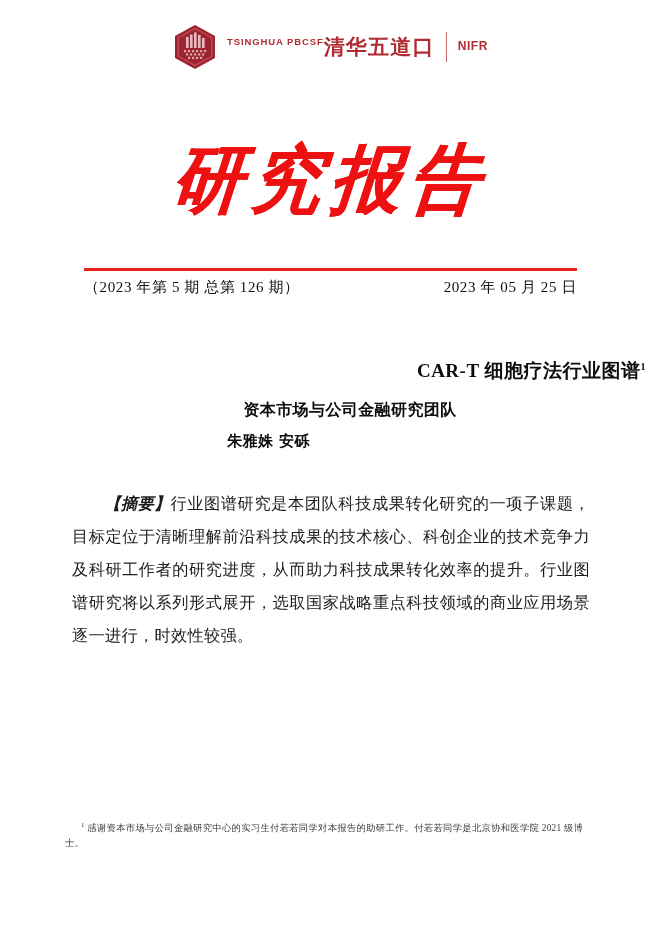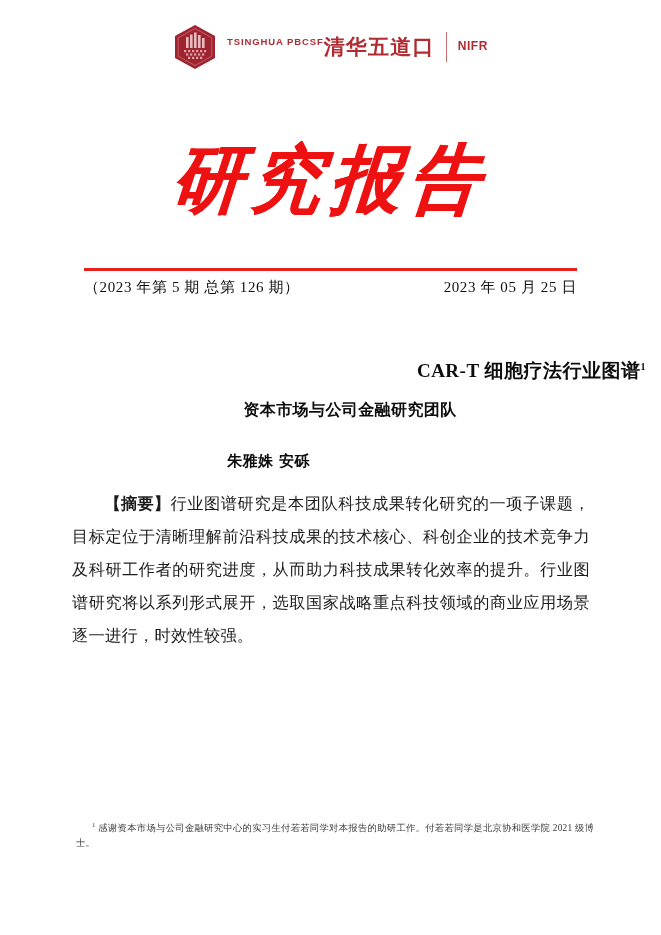--- a/index.html
+++ b/index.html
@@ -157,21 +157,21 @@
     text-align: center;
     font-family: "DejaVu Sans", "Liberation Sans", sans-serif;
     font-size: 16px;
     font-weight: bold;
     color: #0d0d0d;
     letter-spacing: 0.4px;
     margin-left: 32px;
   }
   .byline-authors {
     position: absolute;
-    top: 452px;
+    top: 432px;
     left: 0;
     width: 537px;
     text-align: center;
     font-family: "DejaVu Sans", "Liberation Sans", sans-serif;
     font-size: 15px;
     font-weight: bold;
     color: #0d0d0d;
     letter-spacing: 0.4px;
   }
 
@@ -191,35 +191,36 @@
     text-justify: inter-ideograph;
     text-indent: 2em;
     margin: 0 0 0 0;
     letter-spacing: 0.3px;
   }
   .para + .para { margin-top: 1px; }
   .abstract-tag {
     font-weight: bold;
     font-family: "DejaVu Sans", "Liberation Sans", sans-serif;
     letter-spacing: 0;
+    font-style: italic;
   }
 
   
   .footnote-rule {
     position: absolute;
     top: 812px;
     left: 72px;
     width: 170px;
     height: 1px;
     background: #ffffff;
   }
   .footnote {
     position: absolute;
     top: 818px;
-    left: 76px;
+    left: 65px;
     width: 518px;
     font-family: "Liberation Serif", "DejaVu Serif", serif;
     font-size: 9.3px;
     line-height: 15px;
     color: #3a3a3a;
     text-align: justify;
     text-justify: inter-ideograph;
     letter-spacing: 0.2px;
   }
   .footnote .fn-indent { padding-left: 16px; display: inline; }

